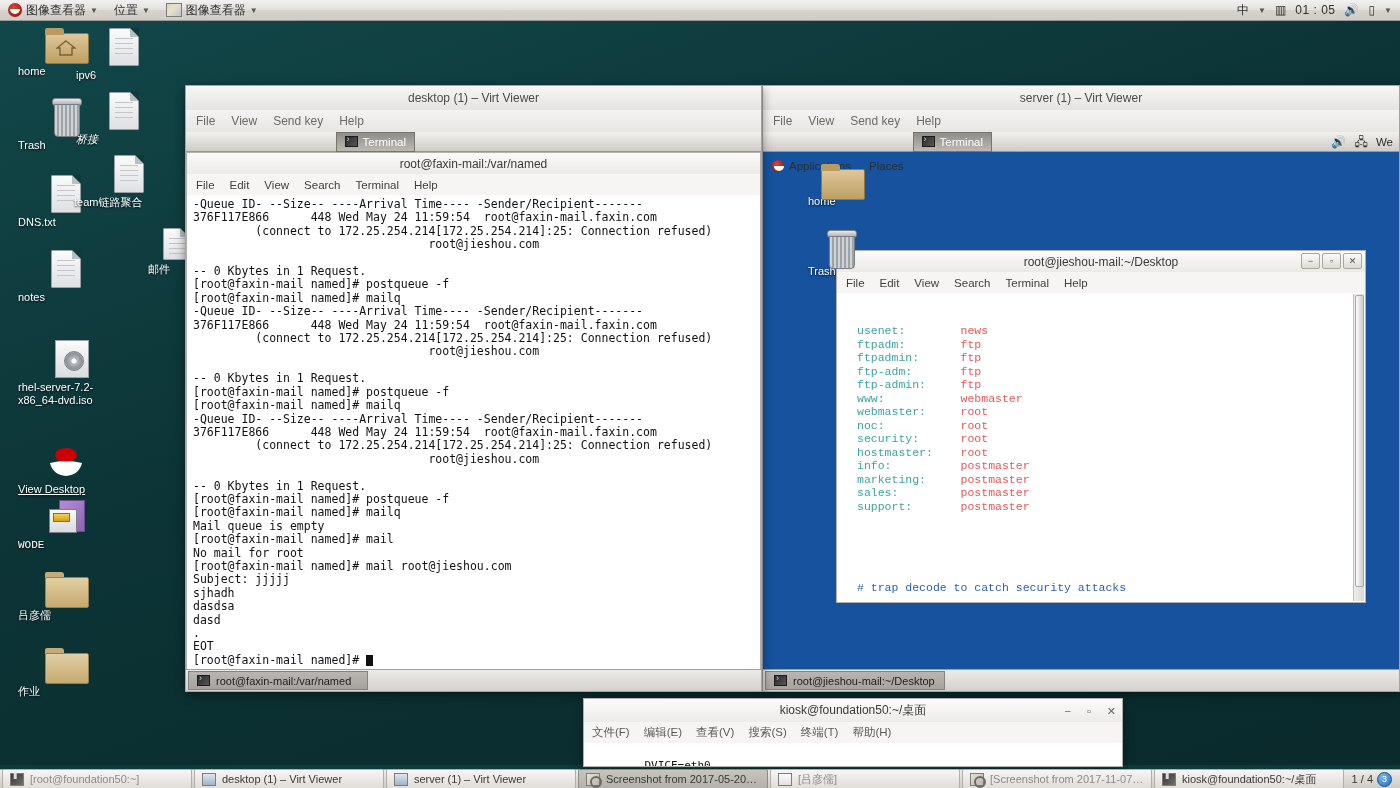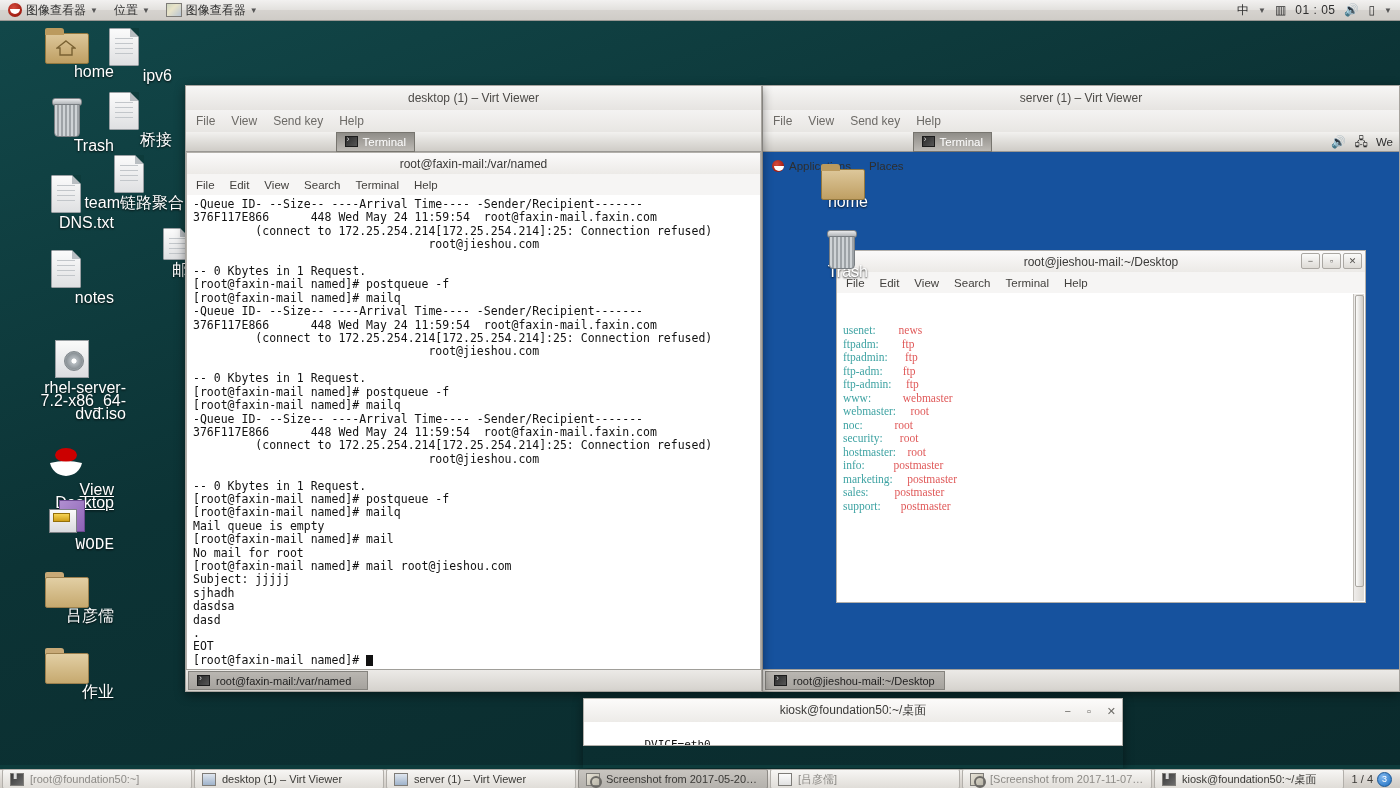--- a/index.html
+++ b/index.html
@@ -48,22 +48,22 @@
   .ime { font-size:12px; }
   .clock { font-size:12px; letter-spacing:.5px; }
   .ico-mini { display:inline-block; font-size:12px; line-height:1; }
   .app-thumb {
     width:16px;height:14px;display:inline-block;border:1px solid #7d7b77;
     background:linear-gradient(135deg,#cfd6c0 0%,#e8e3c8 40%,#b7c4d4 100%);
   }
 
   
   .dicon {
-    position:absolute; width:96px; text-align:right; color:#fff;
-    font-size:16px; text-shadow:0 1px 2px rgba(0,0,0,.85); cursor:default; z-index:5;
+    position:absolute; width:96px; text-align:left; color:#fff;
+    font-size:11px; text-shadow:0 1px 2px rgba(0,0,0,.85); cursor:default; z-index:5;
   }
   .dicon .glyph { display:block; margin:0 auto 3px; }
   .dicon .lbl { display:block; line-height:13px; }
 
   .ic-folder { width:42px;height:34px;position:relative; }
   .ic-folder::before{content:"";position:absolute;left:0;top:0;width:19px;height:7px;
     background:#c7a977;border-radius:2px 3px 0 0;}
   .ic-folder::after{content:"";position:absolute;left:0;top:5px;width:42px;height:29px;
     background:linear-gradient(to bottom,#e2cfa4,#c6a96f);border:1px solid #9b7f4d;border-radius:2px;}
   .ic-home { width:42px;height:34px;position:relative; }
@@ -182,22 +182,22 @@
   #alias-term { left:73px; top:118px; width:530px; height:353px; z-index:3; }
   #alias-term .gterm-title{ justify-content:center; }
   .winbtns{ position:absolute; right:3px; top:2px; display:flex; gap:2px; }
   .wb {
     width:19px;height:16px;display:flex;align-items:center;justify-content:center;
     background:linear-gradient(to bottom,#fbfbfa,#dedbd6);border:1px solid #aaa7a2;
     font-size:9px;color:#55534f;border-radius:2px;
   }
   .alias-screen{
     background:#fff;border:1px solid #b3b0ab;border-top:none;height:310px;
-    font-family:Liberation Serif, serif;
-    font-size:11.5px;line-height:13.5px;padding:4px 2px 0 6px;white-space:pre;
+    font-family:Liberation Mono, monospace;
+    font-size:11.5px;line-height:13.5px;padding:4px 2px 0 20px;white-space:pre;
     position:relative;overflow:hidden;
   }
   .k-alias{ color:#3fa3a3; }
   .v-alias{ color:#e05a5a; }
   .c-alias{ color:#2b5fb0; }
   .scroll-v{
     position:absolute;right:1px;top:1px;width:11px;height:307px;
     background:linear-gradient(to right,#eeecea,#dcd9d4);border-left:1px solid #c3c0bb;
   }
   .scroll-thumb{
@@ -275,21 +275,21 @@
       <span class="lines"></span>
     </span>
   <span class="lbl">ipv6</span>
 </div>
 
 <div class="dicon" style="left:18px;top:98px;">
   <span class="glyph ic-trash"></span>
   <span class="lbl">Trash</span>
 </div>
 
-<div class="dicon" style="left:76px;top:92px;">
+<div class="dicon" style="left:76px;top:92px;font-style:italic;">
   <span class="glyph ic-file">
       <span class="lines"></span>
     </span>
   <span class="lbl">桥接</span>
 </div>
 
 <div class="dicon" style="left:18px;top:175px;">
   <span class="glyph ic-file">
       <span class="lines"></span>
     </span>
@@ -514,20 +514,21 @@
         <span>File</span>
         <span>Edit</span>
         <span>View</span>
         <span>Search</span>
         <span>Terminal</span>
         <span>Help</span>
       </div>
       <div class="alias-screen">
         <div id="aliases-list"><div><span class="k-alias">usenet:</span><span>        </span><span class="v-alias">news</span></div><div><span class="k-alias">ftpadm:</span><span>        </span><span class="v-alias">ftp</span></div><div><span class="k-alias">ftpadmin:</span><span>      </span><span class="v-alias">ftp</span></div><div><span class="k-alias">ftp-adm:</span><span>       </span><span class="v-alias">ftp</span></div><div><span class="k-alias">ftp-admin:</span><span>     </span><span class="v-alias">ftp</span></div><div><span class="k-alias">www:</span><span>           </span><span class="v-alias">webmaster</span></div><div><span class="k-alias">webmaster:</span><span>     </span><span class="v-alias">root</span></div><div><span class="k-alias">noc:</span><span>           </span><span class="v-alias">root</span></div><div><span class="k-alias">security:</span><span>      </span><span class="v-alias">root</span></div><div><span class="k-alias">hostmaster:</span><span>    </span><span class="v-alias">root</span></div><div><span class="k-alias">info:</span><span>          </span><span class="v-alias">postmaster</span></div><div><span class="k-alias">marketing:</span><span>     </span><span class="v-alias">postmaster</span></div><div><span class="k-alias">sales:</span><span>         </span><span class="v-alias">postmaster</span></div><div><span class="k-alias">support:</span><span>       </span><span class="v-alias">postmaster</span></div></div>
         <div style="height:13.5px;">&nbsp;</div>
+        <div class="c-alias"># trap decode to catch security attacks</div>
         
         
         
         
         
         
         
         <div class="scroll-v">
           <div class="scroll-thumb"></div>
         </div>
@@ -545,20 +546,28 @@
 
 <div class="win" id="kiosk-win">
   <div class="kiosk-title">
     <span>kiosk@foundation50:~/桌面</span>
     <span class="kiosk-ctrl">
       <span>−</span>
       <span>▫</span>
       <span>✕</span>
     </span>
   </div>
+  <div class="kiosk-menu">
+    <span>文件(F)</span>
+    <span>编辑(E)</span>
+    <span>查看(V)</span>
+    <span>搜索(S)</span>
+    <span>终端(T)</span>
+    <span>帮助(H)</span>
+  </div>
   <div class="kiosk-screen">
     <span>DVICE=eth0</span>
   </div>
 </div>
 
 <div id="taskbar">
   <div class="tb-btn dim">
     <span class="tb-ico term"></span>
     <span class="tb-label">[root@foundation50:~]</span>
   </div>

